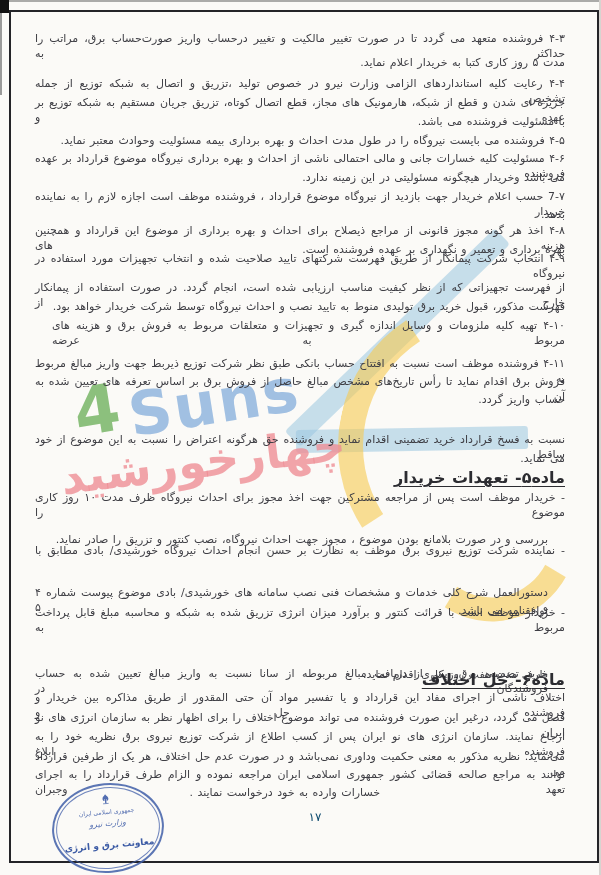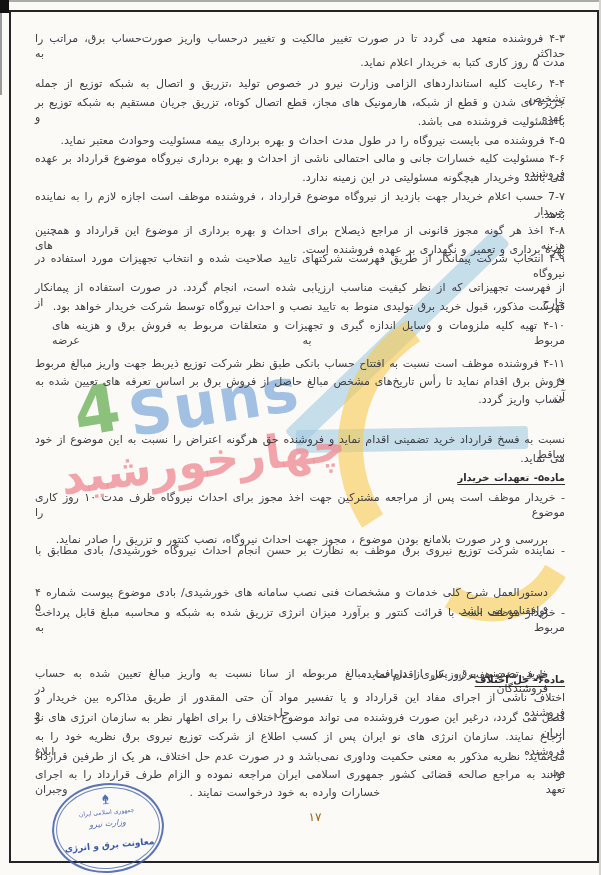--- a/index.html
+++ b/index.html
@@ -22,26 +22,26 @@
   .wm-arc{left:338px;top:296px;width:250px;height:250px;border:25px solid transparent;border-left-color:rgba(246,202,80,.6);border-radius:50%;transform:rotate(12deg);}
   .wm-arc2{left:398px;top:424px;width:132px;height:150px;border:24px solid transparent;border-bottom-color:rgba(246,202,80,.6);border-radius:50%;transform:rotate(-14deg);}
   .wm-four{left:74px;top:378px;font-size:66px;font-weight:bold;color:rgba(112,178,94,.8);transform:rotate(-9deg);line-height:1;}
   .wm-suns{left:128px;top:372px;font-size:60px;font-weight:bold;letter-spacing:2px;color:rgba(122,167,217,.7);transform:rotate(-9deg);line-height:1;}
   .wm-fa{left:60px;top:438px;font-size:46px;font-weight:bold;color:rgba(238,140,148,.78);transform:rotate(-7deg);line-height:1;direction:rtl;}
   
   .text-col{position:absolute;left:35px;top:0;width:530px;height:716px;z-index:2;}
   .ln{position:absolute;left:0;right:0;direction:rtl;text-align:right;
       font-size:11px;line-height:15px;color:#3e3e44;word-spacing:1px;}
   .ln.full{text-align:justify;text-align-last:justify;}
-  .ln.heading{font-weight:bold;font-size:10px;color:#2c2c31;text-decoration:underline;text-underline-offset:3px;}
+  .ln.heading{font-weight:bold;font-size:16px;color:#2c2c31;text-decoration:underline;text-underline-offset:3px;}
   .ln.bc{padding-right:17px;margin-top:24px;}
   .ln.pull{left:auto;right:185px;width:345px;text-align:right;}
   
   .page-num{position:absolute;left:285px;top:810px;width:60px;text-align:center;
-      font-size:12px;color:#a16207;z-index:2;}
+      font-size:12px;color:#0c4a6e;z-index:2;}
   
   .stamp{position:absolute;left:52px;top:783px;width:112px;height:90px;z-index:3;transform:rotate(-5deg);}
   .stamp .ring-outer{position:absolute;inset:0;border:2px solid rgba(64,94,168,.85);border-radius:50%;}
   .stamp .ring-inner{position:absolute;inset:4px;border:1px solid rgba(64,94,168,.75);border-radius:50%;}
   .stamp .emblem{position:absolute;left:50%;top:9px;transform:translateX(-50%);width:14px;height:14px;}
   .stamp .s1{position:absolute;left:0;right:0;top:25px;text-align:center;font-size:6px;color:rgba(64,94,168,.9);direction:rtl;}
   .stamp .s2{position:absolute;left:0;right:0;top:36px;text-align:center;font-size:8px;color:rgba(64,94,168,.9);direction:rtl;font-style:italic;}
   .stamp .s3{position:absolute;left:0;right:0;top:57px;text-align:center;font-size:9px;font-weight:bold;color:rgba(50,82,160,.95);direction:rtl;}
 </style>
 </head>

